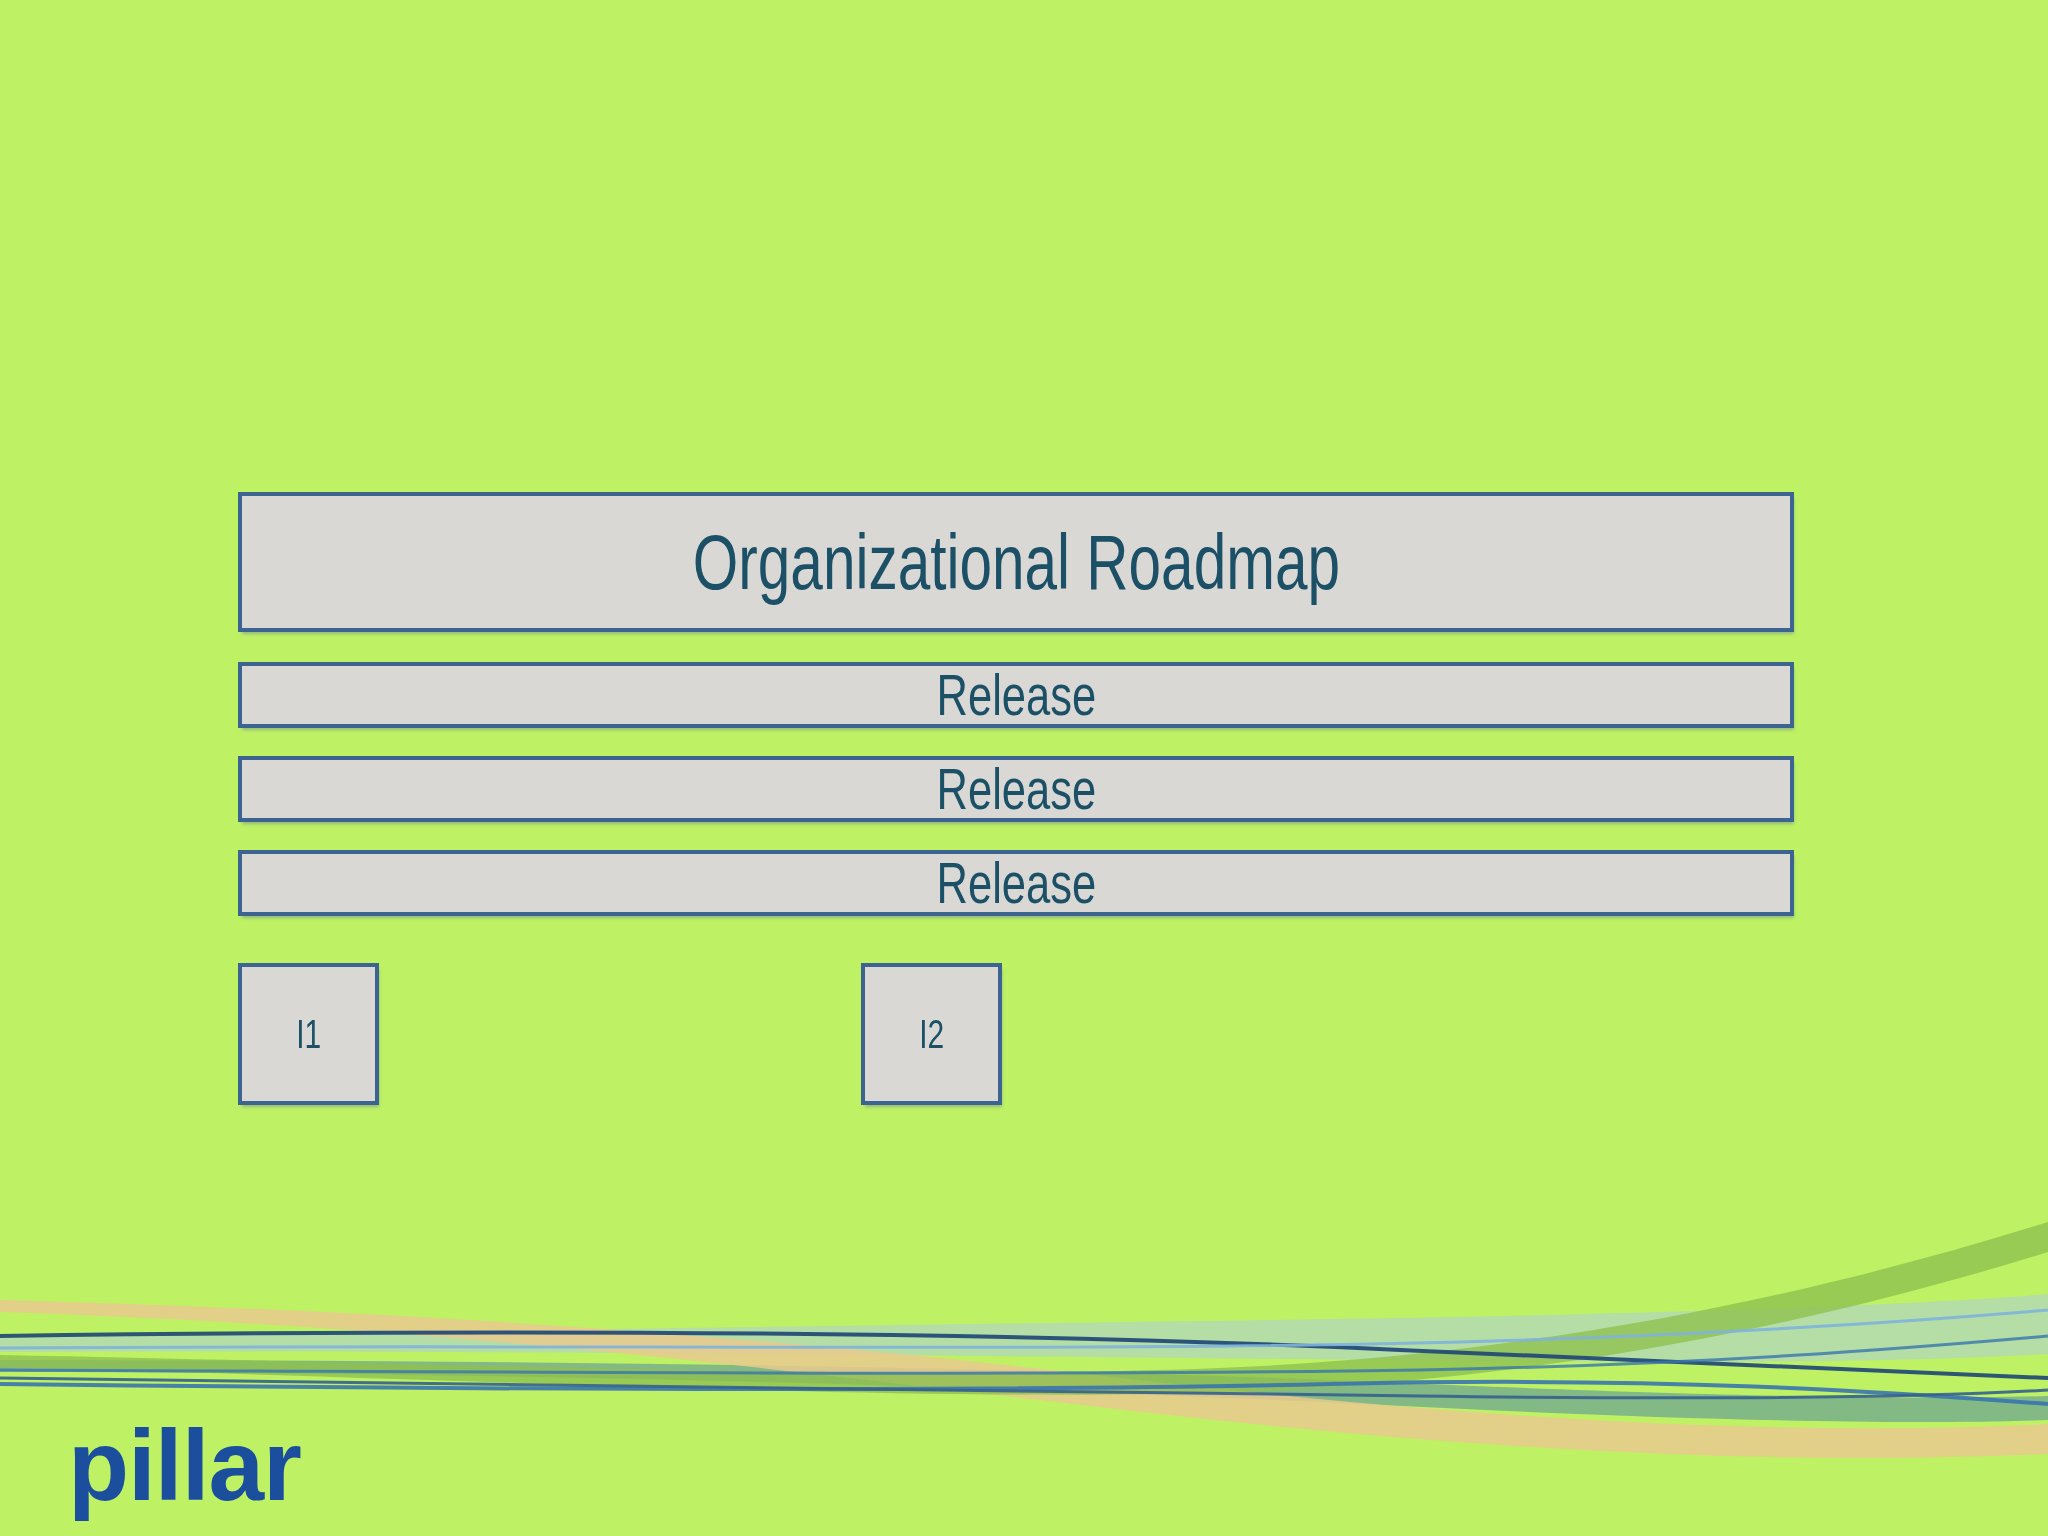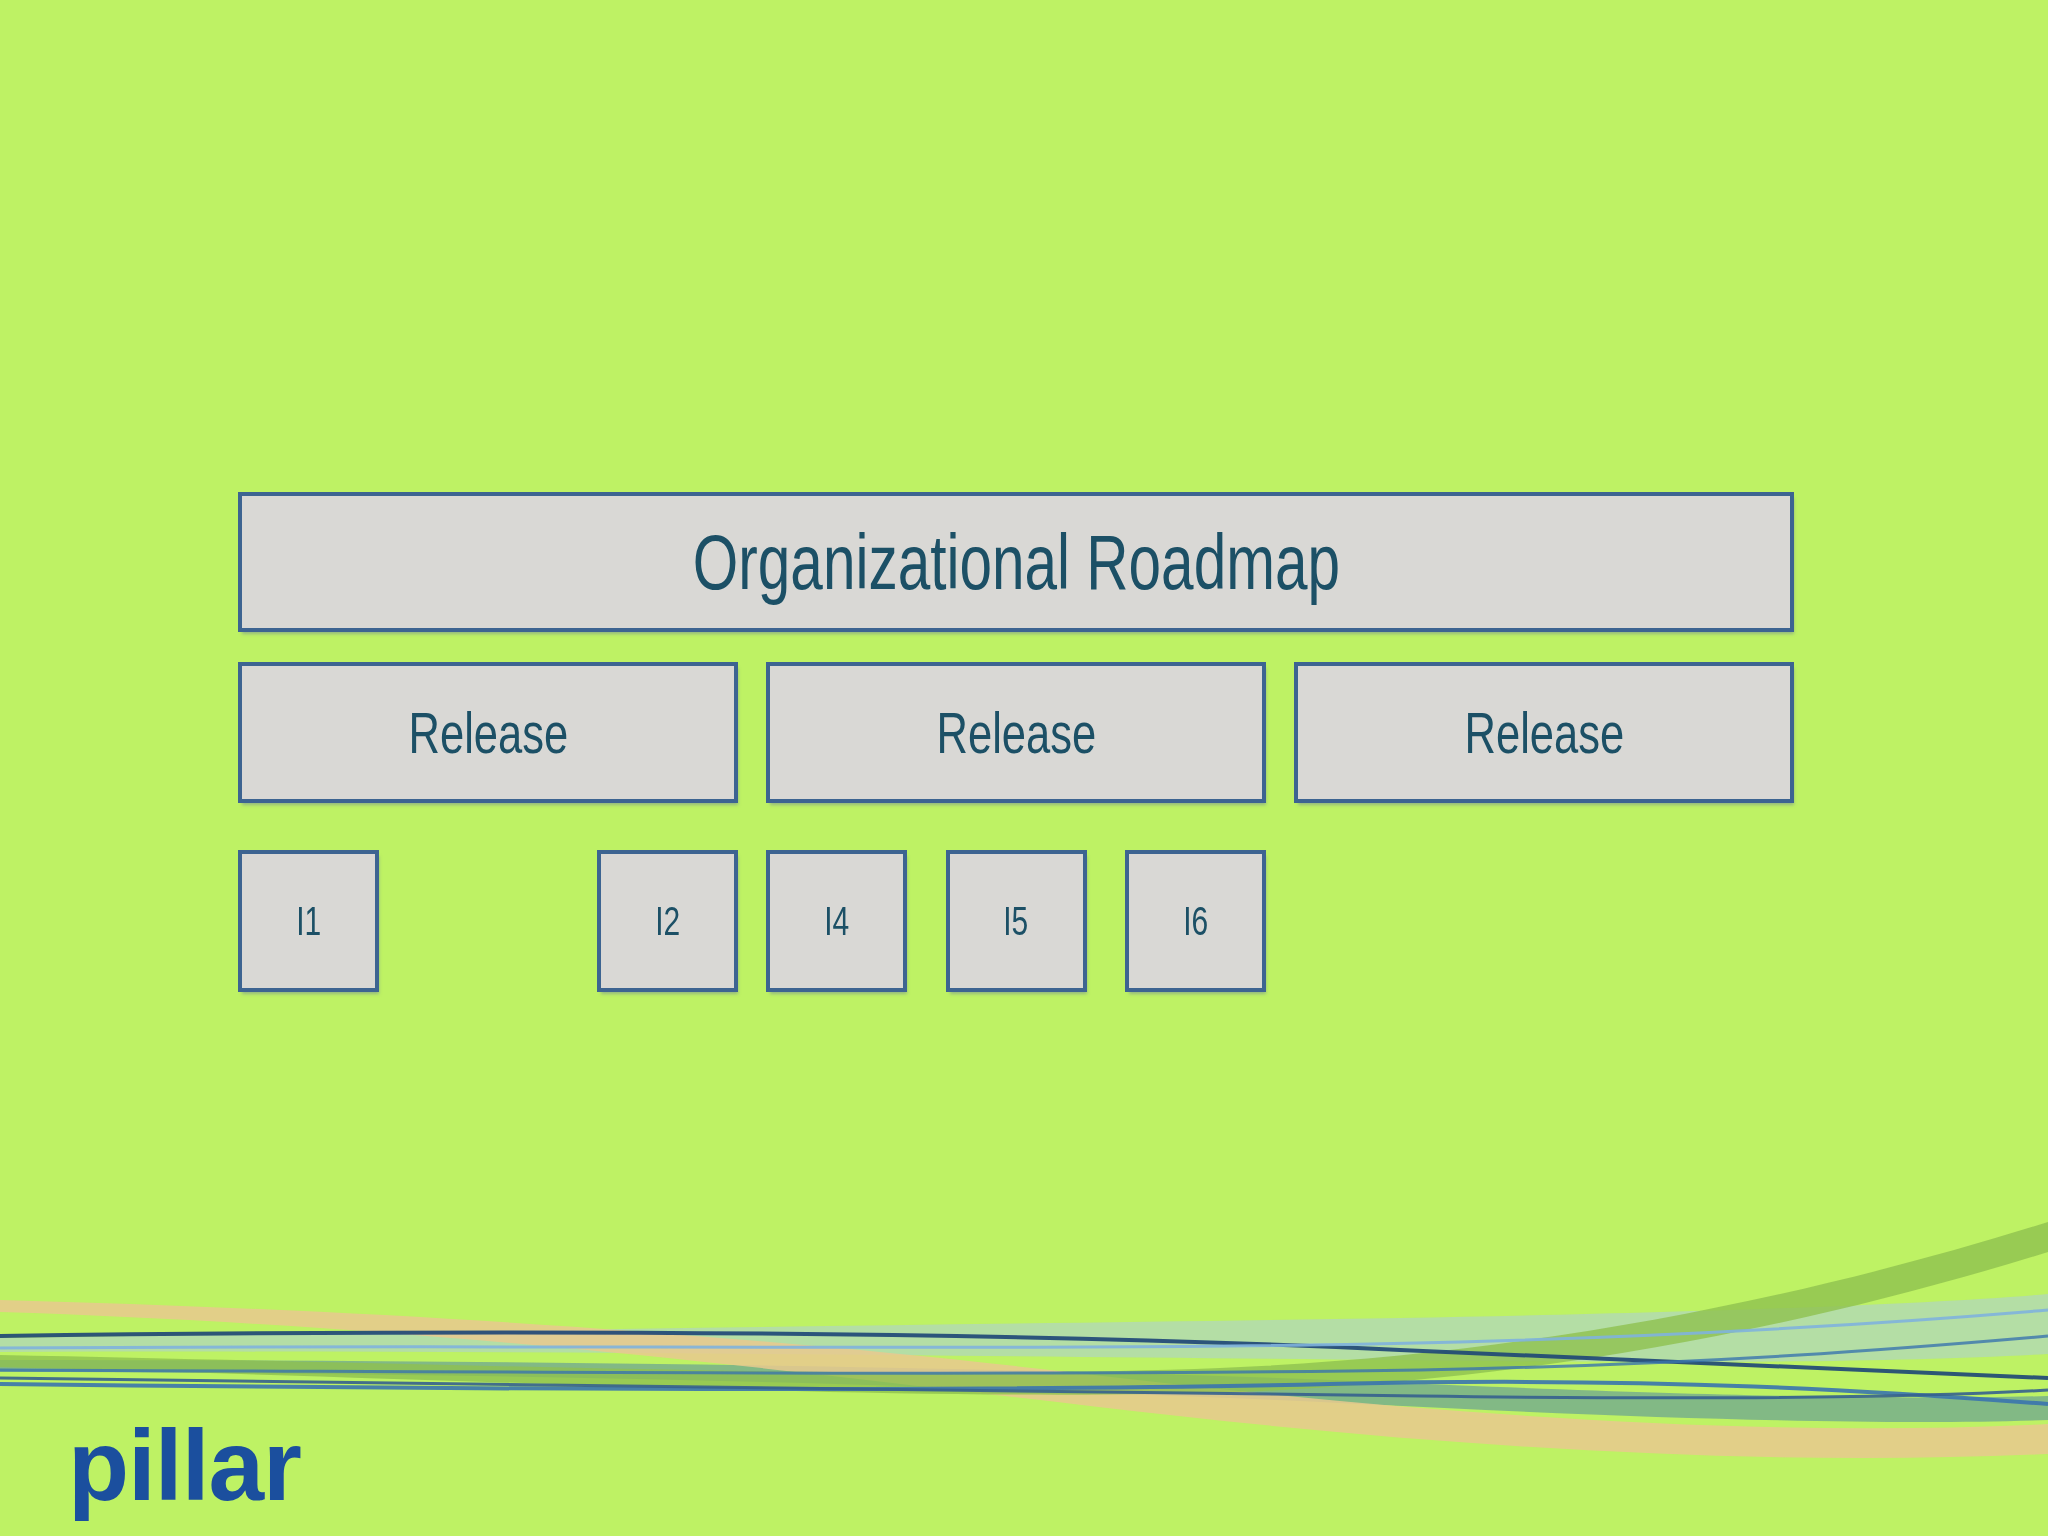--- a/index.html
+++ b/index.html
@@ -15,21 +15,21 @@
   .box{
     box-sizing:border-box;
     background:var(--box-fill,#d9d8d5);
     border:4px solid var(--box-border,#3d6491);
     color:var(--box-text,#1c5066);
     display:flex;align-items:center;justify-content:center;
     box-shadow:2px 4px 3px -2px rgba(110,130,155,.5);
   }
   .label{display:inline-block;transform:scaleX(.75);line-height:1;white-space:nowrap;}
   .title-box{width:100%;height:140px;font-size:78px;}
-  .release-row{display:flex;gap:28px;margin-top:30px;}
+  .release-row{display:flex;gap:28px;margin-top:30px;flex-direction:column;}
   .release-box{flex:1;height:141px;font-size:58px;}
   .iter-row{display:flex;gap:28px;margin-top:47px;}
   .iter-group{flex:1;display:flex;justify-content:space-between;}
   .iter-box{width:141px;height:142px;font-size:40px;}
   .logo{
     position:absolute;left:68px;top:1408px;
     font-size:100px;font-weight:bold;letter-spacing:-1px;
     color:var(--logo-color,#1b4f9e);
   }
 </style>
@@ -71,31 +71,20 @@
     <div class="iter-row">
       <div class="iter-group">
         <div class="box iter-box">
           <span class="label">I1</span>
         </div>
         <div class="box iter-box">
           <span class="label">I2</span>
         </div>
       </div>
       <div class="iter-group">
-        <div class="box iter-box">
-          <span class="label">I4</span>
-        </div>
-        <div class="box iter-box">
-          <span class="label">I5</span>
-        </div>
-        <div class="box iter-box">
-          <span class="label">I6</span>
-        </div>
-      </div>
-      <div class="iter-group">
       </div>
     </div>
 
   </div>
 
   <div class="logo">pillar</div>
 
 </div>
 
 </body></html>

